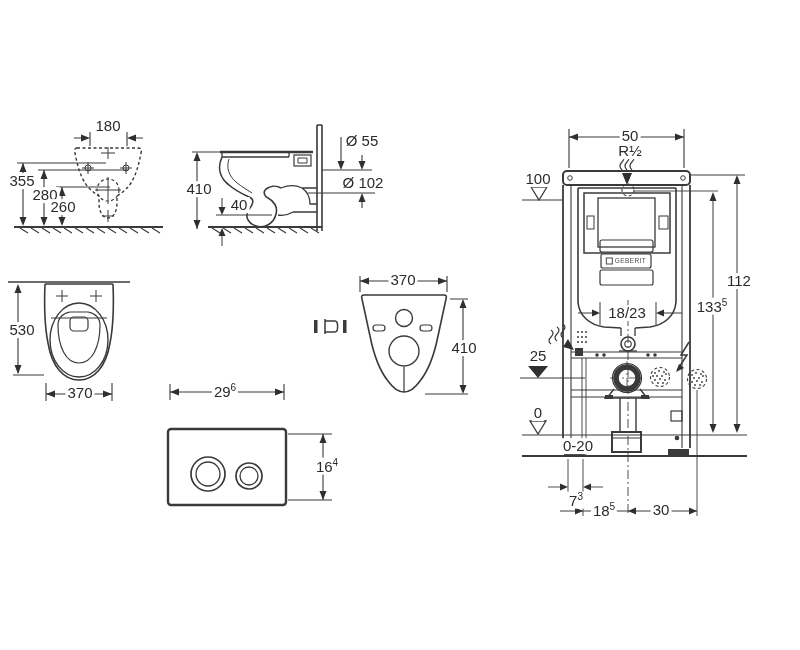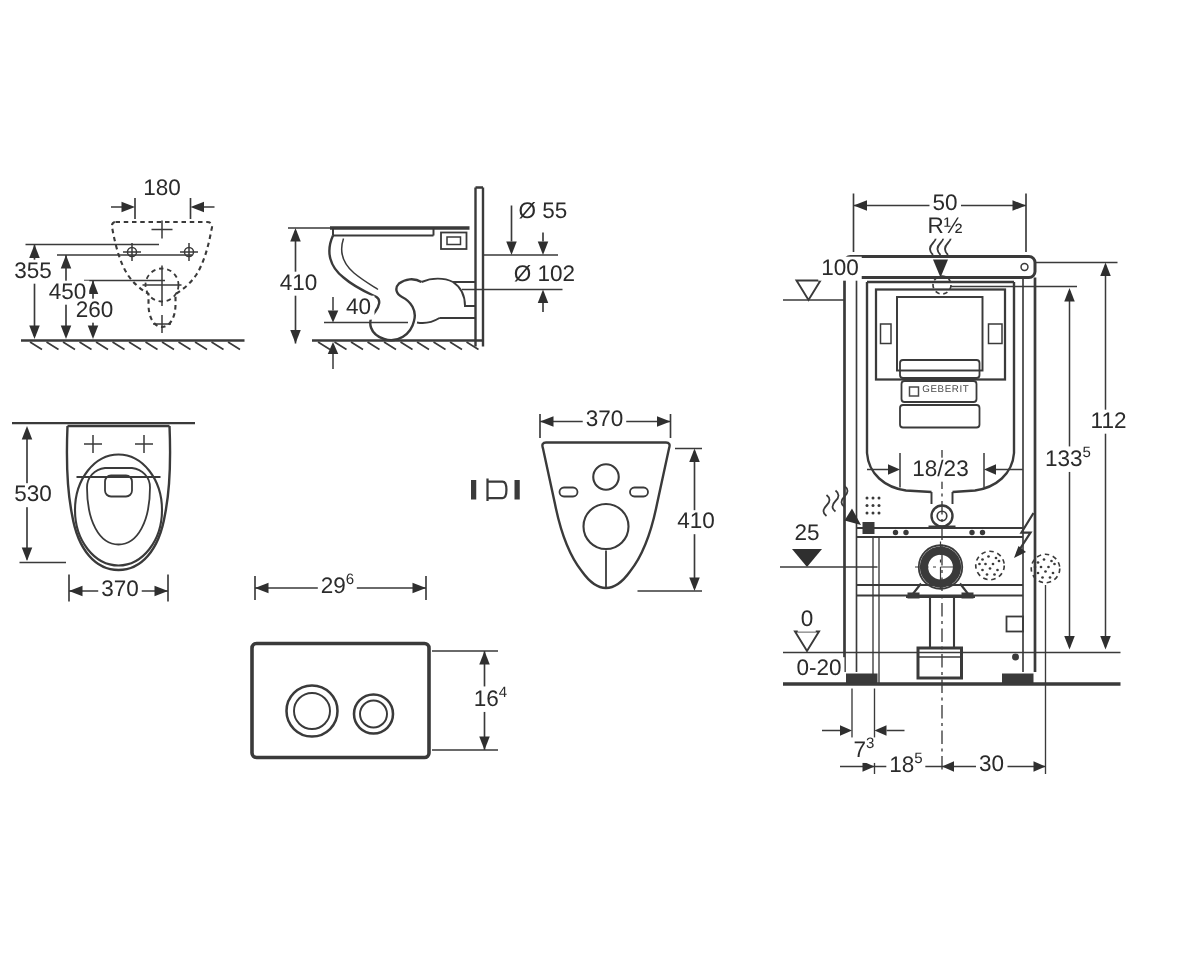--- a/index.html
+++ b/index.html
@@ -240,46 +240,46 @@
     <polygon class="ar" points="713,192 709.5,201 716.5,201"></polygon>
         <polygon class="ar" points="713,433 709.5,424 716.5,424"></polygon>
     <path class="ln" stroke-width="1" d="M737,177 V431 M690,175 H745"></path>
     <polygon class="ar" points="737,175 733.5,184 740.5,184"></polygon>
         <polygon class="ar" points="737,433 733.5,424 740.5,424"></polygon>
   </g>
 </svg>
 
 <span class="dim" style="left:108px;top:126px">180</span>
 <span class="dim" style="left:22px;top:181px">355</span>
-<span class="dim" style="left:45px;top:195px">450</span>
+<span class="dim" style="left:45px;top:195px">280</span>
 <span class="dim" style="left:63px;top:207px">260</span>
 
 <span class="dim" style="left:199px;top:189px">410</span>
 <span class="dim" style="left:239px;top:205px">40</span>
 <span class="dim" style="left:362px;top:141px">Ø 55</span>
 <span class="dim" style="left:363px;top:183px">Ø 102</span>
 
 <span class="dim" style="left:22px;top:330px">530</span>
 <span class="dim" style="left:80px;top:393px">370</span>
 
 <span class="dim" style="left:225px;top:391px"><span>29</span><sup>6</sup></span>
 <span class="dim" style="left:327px;top:466px"><span>16</span><sup>4</sup></span>
 
 <span class="dim" style="left:403px;top:280px">370</span>
 <span class="dim" style="left:464px;top:348px">410</span>
 
 <span class="dim" style="left:630px;top:136px">50</span>
 <span class="dim" style="left:630px;top:151px">R½</span>
-<span class="dim" style="left:560px;top:179px">100</span>
+<span class="dim" style="left:538px;top:179px">100</span>
 <span class="dim" style="left:739px;top:281px">112</span>
 <span class="dim" style="left:712px;top:306px"><span>133</span><sup>5</sup></span>
 <span class="dim" style="left:627px;top:313px">18/23</span>
 <span class="dim" style="left:538px;top:356px">25</span>
 <span class="dim" style="left:538px;top:413px">0</span>
-<span class="dim" style="left:546px;top:446px">0-20</span>
+<span class="dim" style="left:578px;top:446px">0-20</span>
 <span class="dim" style="left:576px;top:500px"><span>7</span><sup>3</sup></span>
 <span class="dim" style="left:604px;top:510px"><span>18</span><sup>5</sup></span>
 <span class="dim" style="left:661px;top:510px">30</span>
 
 <span class="brand" style="left:626px;top:261px">
       <i class="bsq"></i>
       <span>GEBERIT</span>
     </span>
 
 </div>

